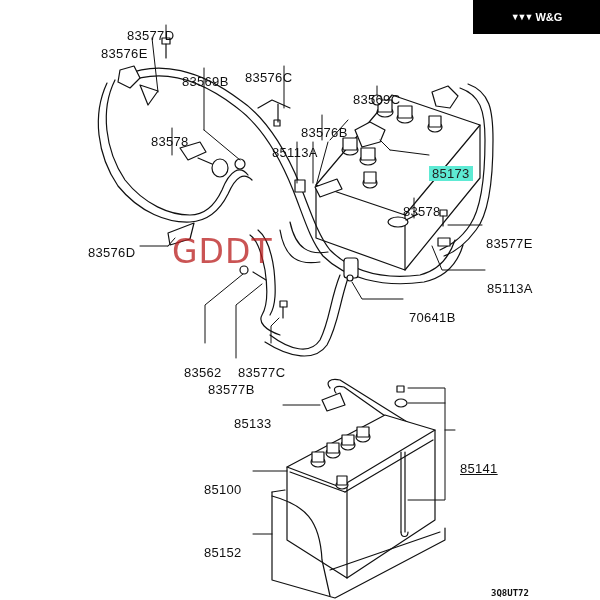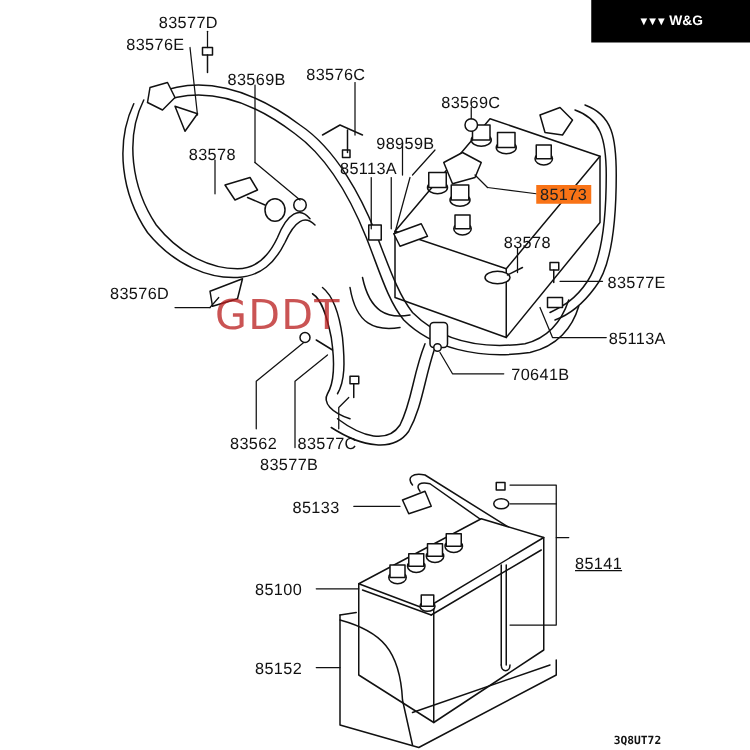--- a/index.html
+++ b/index.html
@@ -1,19 +1,19 @@
 <!DOCTYPE html>
 <html><head>
 <meta charset="utf-8">
 <style>
   html, body { margin: 0; padding: 0; background: #ffffff; }
   body { width: 600px; height: 600px; position: relative; overflow: hidden; font-family: "Liberation Sans", sans-serif; }
   #stage { position: absolute; left: 0; top: 0; width: 600px; height: 600px; }
-  .lbl { position: absolute; font-family: "Liberation Sans", sans-serif; font-size: 13px; color: #111; letter-spacing: 0.3px; white-space: nowrap; line-height: 1; }
-  .lbl.hl { background: #f97316; color: #222; padding: 1px 3px; }
+  .lbl { position: absolute; font-family: "Liberation Sans", sans-serif; font-size: 13px; color: #111; letter-spacing: 0.3px; white-space: nowrap; line-height: 1; margin-top: 18px; }
+  .lbl.hl { background: #5eead4; color: #222; padding: 1px 3px; }
   .code { position: absolute; font-family: "DejaVu Sans Mono", monospace; font-size: 9px; font-weight: bold; color: #111; }
   .brand { position: absolute; right: 0; top: 0; width: 127px; height: 34px; background: #000; color: #fff; display: flex; align-items: center; justify-content: center; font-family: "Liberation Sans", sans-serif; font-weight: bold; font-size: 11px; gap: 4px; }
   .brand .logo { font-size: 9px; letter-spacing: -2px; }
   .wm { position: absolute; left: 172px; top: 232px; font-family: "DejaVu Sans", sans-serif; font-size: 33px; color: #b91c1c; opacity: 0.75; letter-spacing: 1px; }
   svg line, svg path, svg polyline, svg rect, svg ellipse, svg circle, svg polygon { vector-effect: non-scaling-stroke; }
 </style>
 </head>
 <body>
 
 <svg id="stage" viewBox="0 0 600 600" xmlns="http://www.w3.org/2000/svg">
@@ -200,21 +200,21 @@
 </svg>
 
 <div class="wm">GDDT</div>
 
 <div class="lbl" style="left:127px;top:11px;">83577D</div>
 <div class="lbl" style="left:101px;top:29px;">83576E</div>
 <div class="lbl" style="left:182px;top:57px;">83569B</div>
 <div class="lbl" style="left:245px;top:53px;">83576C</div>
 <div class="lbl" style="left:353px;top:75px;text-align:center;">83569C</div>
 <div class="lbl" style="left:151px;top:117px;">83578</div>
-<div class="lbl" style="left:301px;top:108px;">98959B</div>
+<div class="lbl" style="left:301px;top:108px;">83576B</div>
 <div class="lbl" style="left:272px;top:128px;">85113A</div>
 <div class="lbl hl" style="left:429px;top:148px;">85173</div>
 <div class="lbl" style="left:403px;top:187px;">83578</div>
 <div class="lbl" style="left:486px;top:219px;">83577E</div>
 <div class="lbl" style="left:88px;top:228px;">83576D</div>
 <div class="lbl" style="left:487px;top:264px;">85113A</div>
 <div class="lbl" style="left:409px;top:293px;">70641B</div>
 <div class="lbl" style="left:184px;top:348px;">83562</div>
 <div class="lbl" style="left:238px;top:348px;">83577C</div>
 <div class="lbl" style="left:208px;top:365px;">83577B</div>

